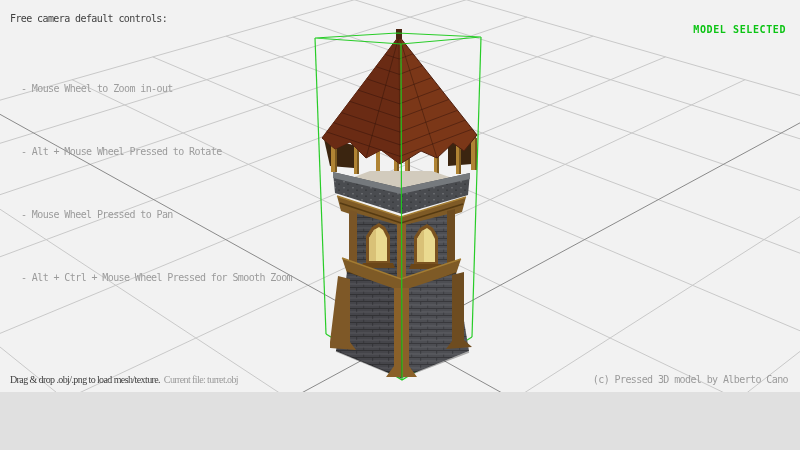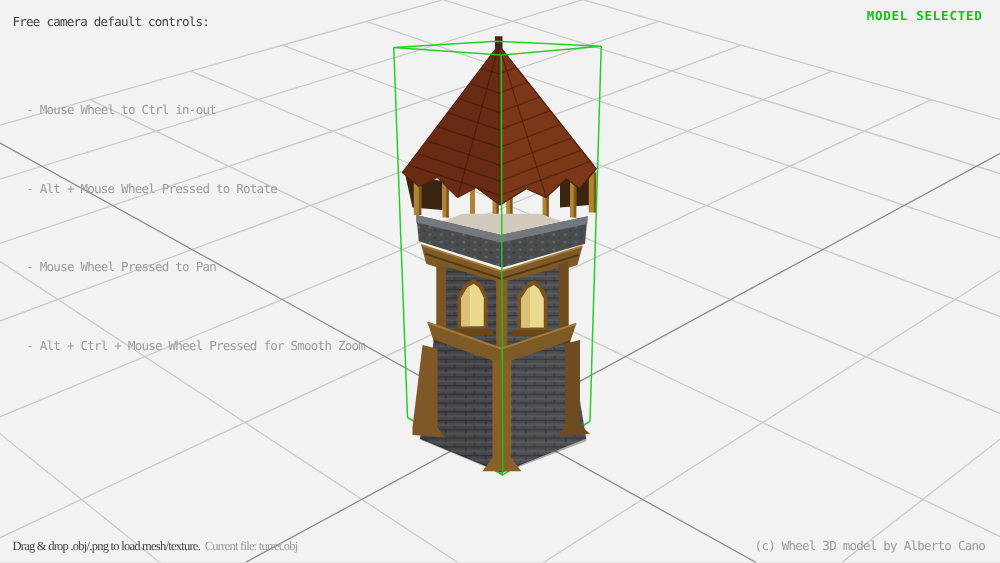--- a/index.html
+++ b/index.html
@@ -1,27 +1,27 @@
 <!DOCTYPE html>
 <html><head>
 <meta charset="utf-8">
 <style>
   html,body{margin:0;padding:0;background:#e0e0e0;}
   .viewport{
-    position:relative;width:800px;height:450px;overflow:hidden;
+    position:relative;width:800px;height:392px;overflow:hidden;
     background:#F2F2F2;
     font-family:"DejaVu Sans Mono", monospace;
     -webkit-font-smoothing:none;
   }
   .viewport svg{position:absolute;left:0;top:0;}
   .hud{position:absolute;font-size:10px;letter-spacing:-0.6px;white-space:pre;color:#9B9B9B;z-index:5;}
   .hud.dark{color:#3F3F3F;}
   .controls-title{left:10px;top:13px;}
   .controls-list{left:21px;top:36px;line-height:21px;}
-  .status{right:14px;top:8px;color:#0CC414;letter-spacing:0.6px;font-weight:bold;}
+  .status{right:14px;top:24px;color:#0CC414;letter-spacing:0.6px;font-weight:bold;}
   .drop-hint-row{left:10px;bottom:7px;font-family:Liberation Serif, serif;}
   .drop-hint-row .file{color:#9B9B9B;}
   .credit{right:12px;bottom:7px;}
 </style>
 </head>
 <body>
 
 <div class="viewport">
 
   <svg id="scene" width="800" height="450" viewBox="0 0 800 450">
@@ -176,24 +176,24 @@
       <polygon points="315,38 397,33 481,37 401,44"></polygon>
       <line x1="315" y1="38" x2="326" y2="334"></line>
       <line x1="481" y1="37" x2="472" y2="337"></line>
       <line x1="401" y1="44" x2="402" y2="380"></line>
     </g>
   </svg>
 
   <div class="hud dark controls-title">Free camera default controls:</div>
 
   <div class="hud controls-list">
-    <div>- Mouse Wheel to Ctrl in-out</div>
+    <div>- Mouse Wheel to Zoom in-out</div>
     <div>- Alt + Mouse Wheel Pressed to Rotate</div>
     <div>- Mouse Wheel Pressed to Pan</div>
     <div>- Alt + Ctrl + Mouse Wheel Pressed for Smooth Zoom</div>
   </div>
 
   <div class="hud status">MODEL SELECTED</div>
 
   <div class="hud dark drop-hint-row"><span>Drag &amp; drop .obj/.png to load mesh/texture.</span><span>  </span><span class="file">Current file: turret.obj</span></div>
 
-  <div class="hud credit">(c) Wheel 3D model by Alberto Cano</div>
+  <div class="hud credit">(c) Pressed 3D model by Alberto Cano</div>
 </div>
 
 </body></html>

